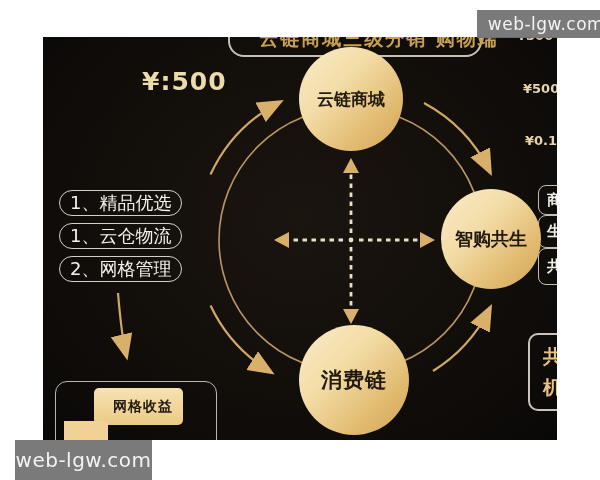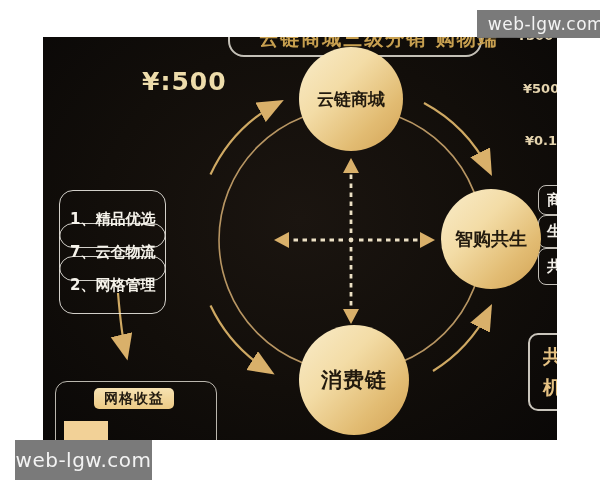--- a/index.html
+++ b/index.html
@@ -41,23 +41,23 @@
   }
   .price-1{left:55px;top:30px;}
   .price-2{left:55px;top:83px;}
   
   .price-small{position:absolute;font-size:13px;font-weight:700;color:#e5d4ae;z-index:2;}
   .price-r1{left:480px;top:44px;}
   .price-r2{left:482px;top:96px;}
   .price-clip{position:absolute;left:474px;top:-9px;font-size:13px;font-weight:700;color:#e5d4ae;z-index:2;}
   
   .pill{
-    position:absolute;left:16px;height:24px;line-height:24px;padding:16px 10px;
+    position:absolute;left:16px;height:24px;line-height:24px;padding:0 10px;
     border:1.5px solid rgba(245,242,235,0.85);border-radius:14px;
-    color:#f5f2ea;font-size:15px;font-weight:700;white-space:nowrap;z-index:2;
+    color:#f5f2ea;font-size:18px;font-weight:400;white-space:nowrap;z-index:2;
   }
   .pill-1{top:153px;}
   .pill-2{top:186px;}
   .pill-3{top:219px;}
   
   .node{
     position:absolute;border-radius:50%;z-index:3;
     background:linear-gradient(135deg,#f9ecca 0%,#f3dca6 38%,#e2bc73 72%,#d2a254 100%);
     display:flex;flex-direction:row;align-items:center;justify-content:center;
     color:#221a0e;font-weight:800;text-align:center;
@@ -82,24 +82,24 @@
     border:2px solid rgba(235,230,220,0.85);border-radius:10px;
     color:#e6c283;font-size:19px;font-weight:800;line-height:31px;
     padding:6px 0 0 13px;box-sizing:border-box;
   }
   
   .bl-box{
     position:absolute;left:12px;top:344px;width:160px;height:72px;z-index:2;
     border:1.5px solid rgba(230,226,216,0.8);border-radius:12px;
   }
   .grid-pill{
-    position:absolute;left:51px;top:351px;width:80px;height:21px;z-index:3;
+    position:absolute;left:51px;top:351px;width:80px;height:37px;z-index:3;
     background:linear-gradient(180deg,#f7e2b2,#ecca85);border-radius:5px;
     color:#211a10;font-size:14px;font-weight:800;
-    display:flex;align-items:center;justify-content:center;letter-spacing:1px;
+    display:flex;align-items:center;justify-content:center;letter-spacing:1px;padding-left:9px;
   }
   .swatch{
     position:absolute;left:21px;top:384px;width:44px;height:30px;z-index:3;
     background:#f2d197;
   }
 </style>
 </head>
 <body>
 
 <div class="canvas">
@@ -143,21 +143,21 @@
     <path d="M75,256 C77,280 79,300 83,317" fill="none" stroke="#cfa963" stroke-width="2.2" marker-end="url(#arrow)"></path>
   </svg>
 
   <div class="banner">
     <span>云链商城三级分销 购物端</span>
   </div>
 
   <div class="price-big price-1">¥:500</div>
 
   <div class="pill pill-1">1、精品优选</div>
-  <div class="pill pill-2">7、云仓物流</div>
+  <div class="pill pill-2">1、云仓物流</div>
   <div class="pill pill-3">2、网格管理</div>
 
   <div class="node node-top">
     <span>云链商城</span>
   </div>
   <div class="node node-right">
     <span>智购共生</span>
   </div>
   <div class="node node-bottom">
     <span>消费链</span>

